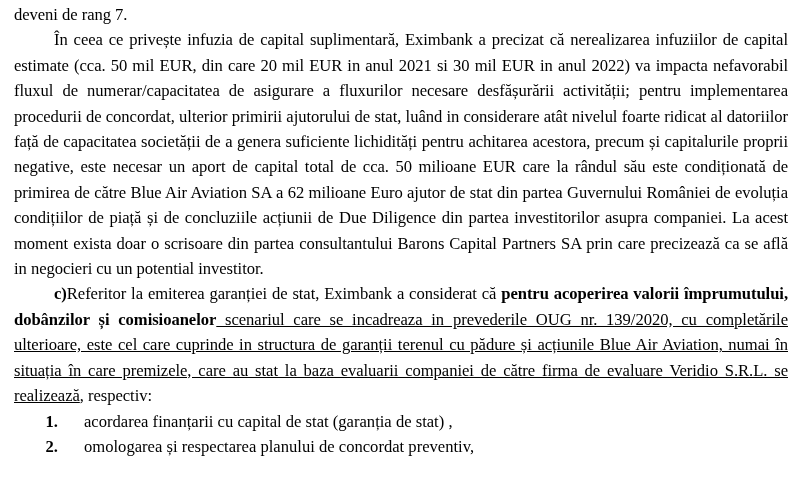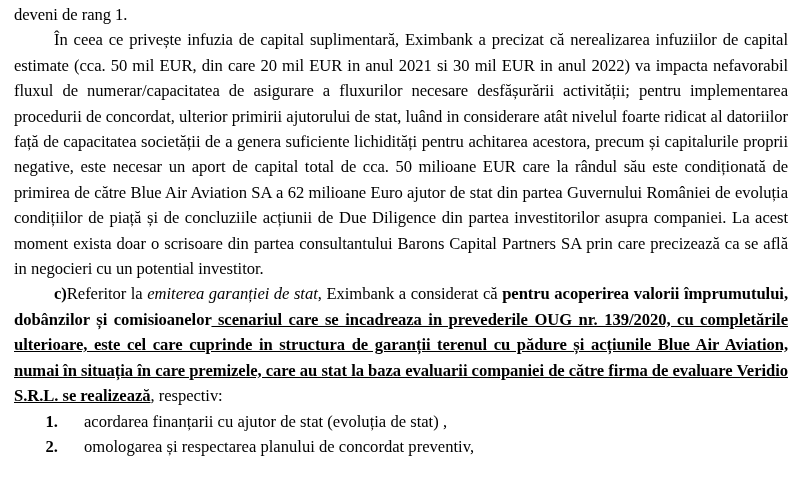--- a/index.html
+++ b/index.html
@@ -25,22 +25,22 @@
     margin: 0;
     text-align: justify;
     font-size: 16.6px;
     line-height: 25.4px;
     letter-spacing: -0.05px;
   }
   .indent {
     text-indent: 40px;
   }
   .b { font-weight: bold; }
-  .bu { font-weight: bold; text-decoration: underline; margin-top: 43px; }
-  .i { font-style: italic; }
+  .bu { font-weight: normal; text-decoration: underline; margin-top: 43px; }
+  .i { }
 
   .para-first {
     text-indent: 0;
   }
   .list {
     margin: 0;
     padding: 0;
   }
   .list-item {
     display: flex;
@@ -58,33 +58,33 @@
   .list-text {
     padding-left: 26px;
     flex: 1 1 auto;
   }
 </style>
 </head>
 <body>
 
 <div class="page">
 
-  <p class="para-first">deveni de rang 1.</p>
+  <p class="para-first">deveni de rang 7.</p>
 
   <p class="indent">În ceea ce privește infuzia de capital suplimentară, Eximbank a precizat că nerealizarea infuziilor de capital estimate  (cca. 50 mil EUR, din care 20 mil EUR in anul 2021 si 30 mil EUR  in anul 2022) va impacta nefavorabil fluxul de numerar/capacitatea de asigurare a fluxurilor necesare desfășurării activității; pentru implementarea procedurii de concordat, ulterior primirii ajutorului de stat, luând in considerare atât nivelul foarte ridicat al datoriilor față de capacitatea societății de a genera suficiente lichidități pentru achitarea acestora, precum și capitalurile proprii negative, este necesar un aport de capital total de cca. 50 milioane EUR care la rândul său este condiționată de primirea de către Blue Air Aviation SA a 62 milioane Euro ajutor de stat din partea Guvernului României de evoluția condițiilor de piață și de concluziile acțiunii de Due Diligence din partea investitorilor asupra companiei. La acest moment exista doar o scrisoare din partea consultantului Barons Capital Partners  SA prin care precizează ca se află in negocieri cu un potential investitor.</p>
 
 
   <p class="indent">
     <span class="b">c)</span><span>Referitor la </span><span class="i">emiterea garanției de stat</span><span>, Eximbank a considerat că </span><span class="b">pentru acoperirea valorii împrumutului, dobânzilor și comisioanelor</span><span class="bu"> scenariul care se incadreaza in prevederile OUG nr. 139/2020, cu completările ulterioare, este cel care cuprinde in structura de garanții terenul cu pădure și acțiunile Blue Air Aviation, numai în situația în care premizele, care au stat la baza evaluarii companiei de către firma de evaluare Veridio S.R.L. se realizează</span><span>, respectiv:</span>
   </p>
 
   <div class="list">
     <div class="list-item">
       <span class="list-num">1.</span>
-      <span class="list-text">acordarea finanțarii cu ajutor de stat (evoluția de stat) ,</span>
+      <span class="list-text">acordarea finanțarii cu capital de stat (garanția de stat) ,</span>
     </div>
     <div class="list-item">
       <span class="list-num">2.</span>
       <span class="list-text">omologarea și respectarea planului de concordat preventiv,</span>
     </div>
 
   </div>
 
 </div>
 

